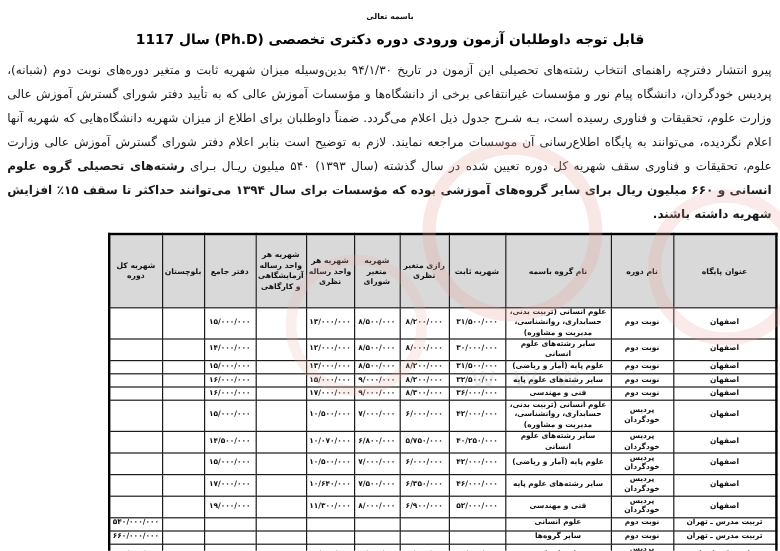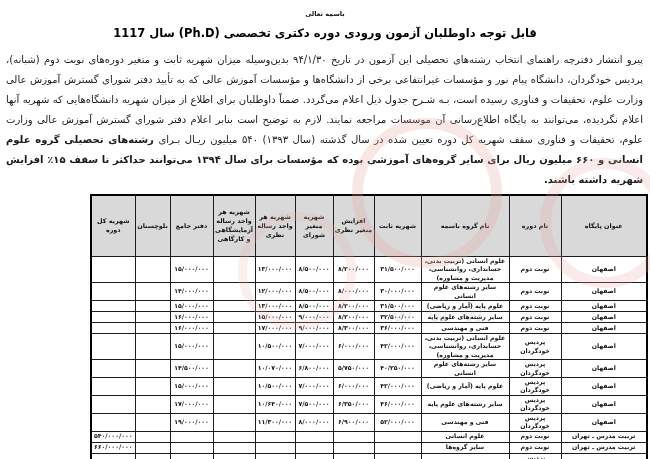--- a/index.html
+++ b/index.html
@@ -81,21 +81,21 @@
           <col style="width:43px">
         <col style="width:35px">
           <col style="width:44px">
       </colgroup>
       <thead>
         <tr>
             <th>عنوان پایگاه</th>
             <th>نام دوره</th>
             <th>نام گروه باسمه</th>
             <th>شهریه ثابت</th>
-            <th>افزایش متغیر نظری</th>
+            <th>رازی متغیر نظری</th>
             <th>شهریه متغیر شورای</th>
             <th>شهریه هر واحد رساله نظری</th>
             <th>شهریه هر واحد رساله آزمایشگاهی و کارگاهی</th>
             <th>دفتر جامع</th>
             <th>بلوچستان</th>
             <th>شهریه کل دوره</th>
           </tr>
       </thead>
       <tbody>
           <tr>

